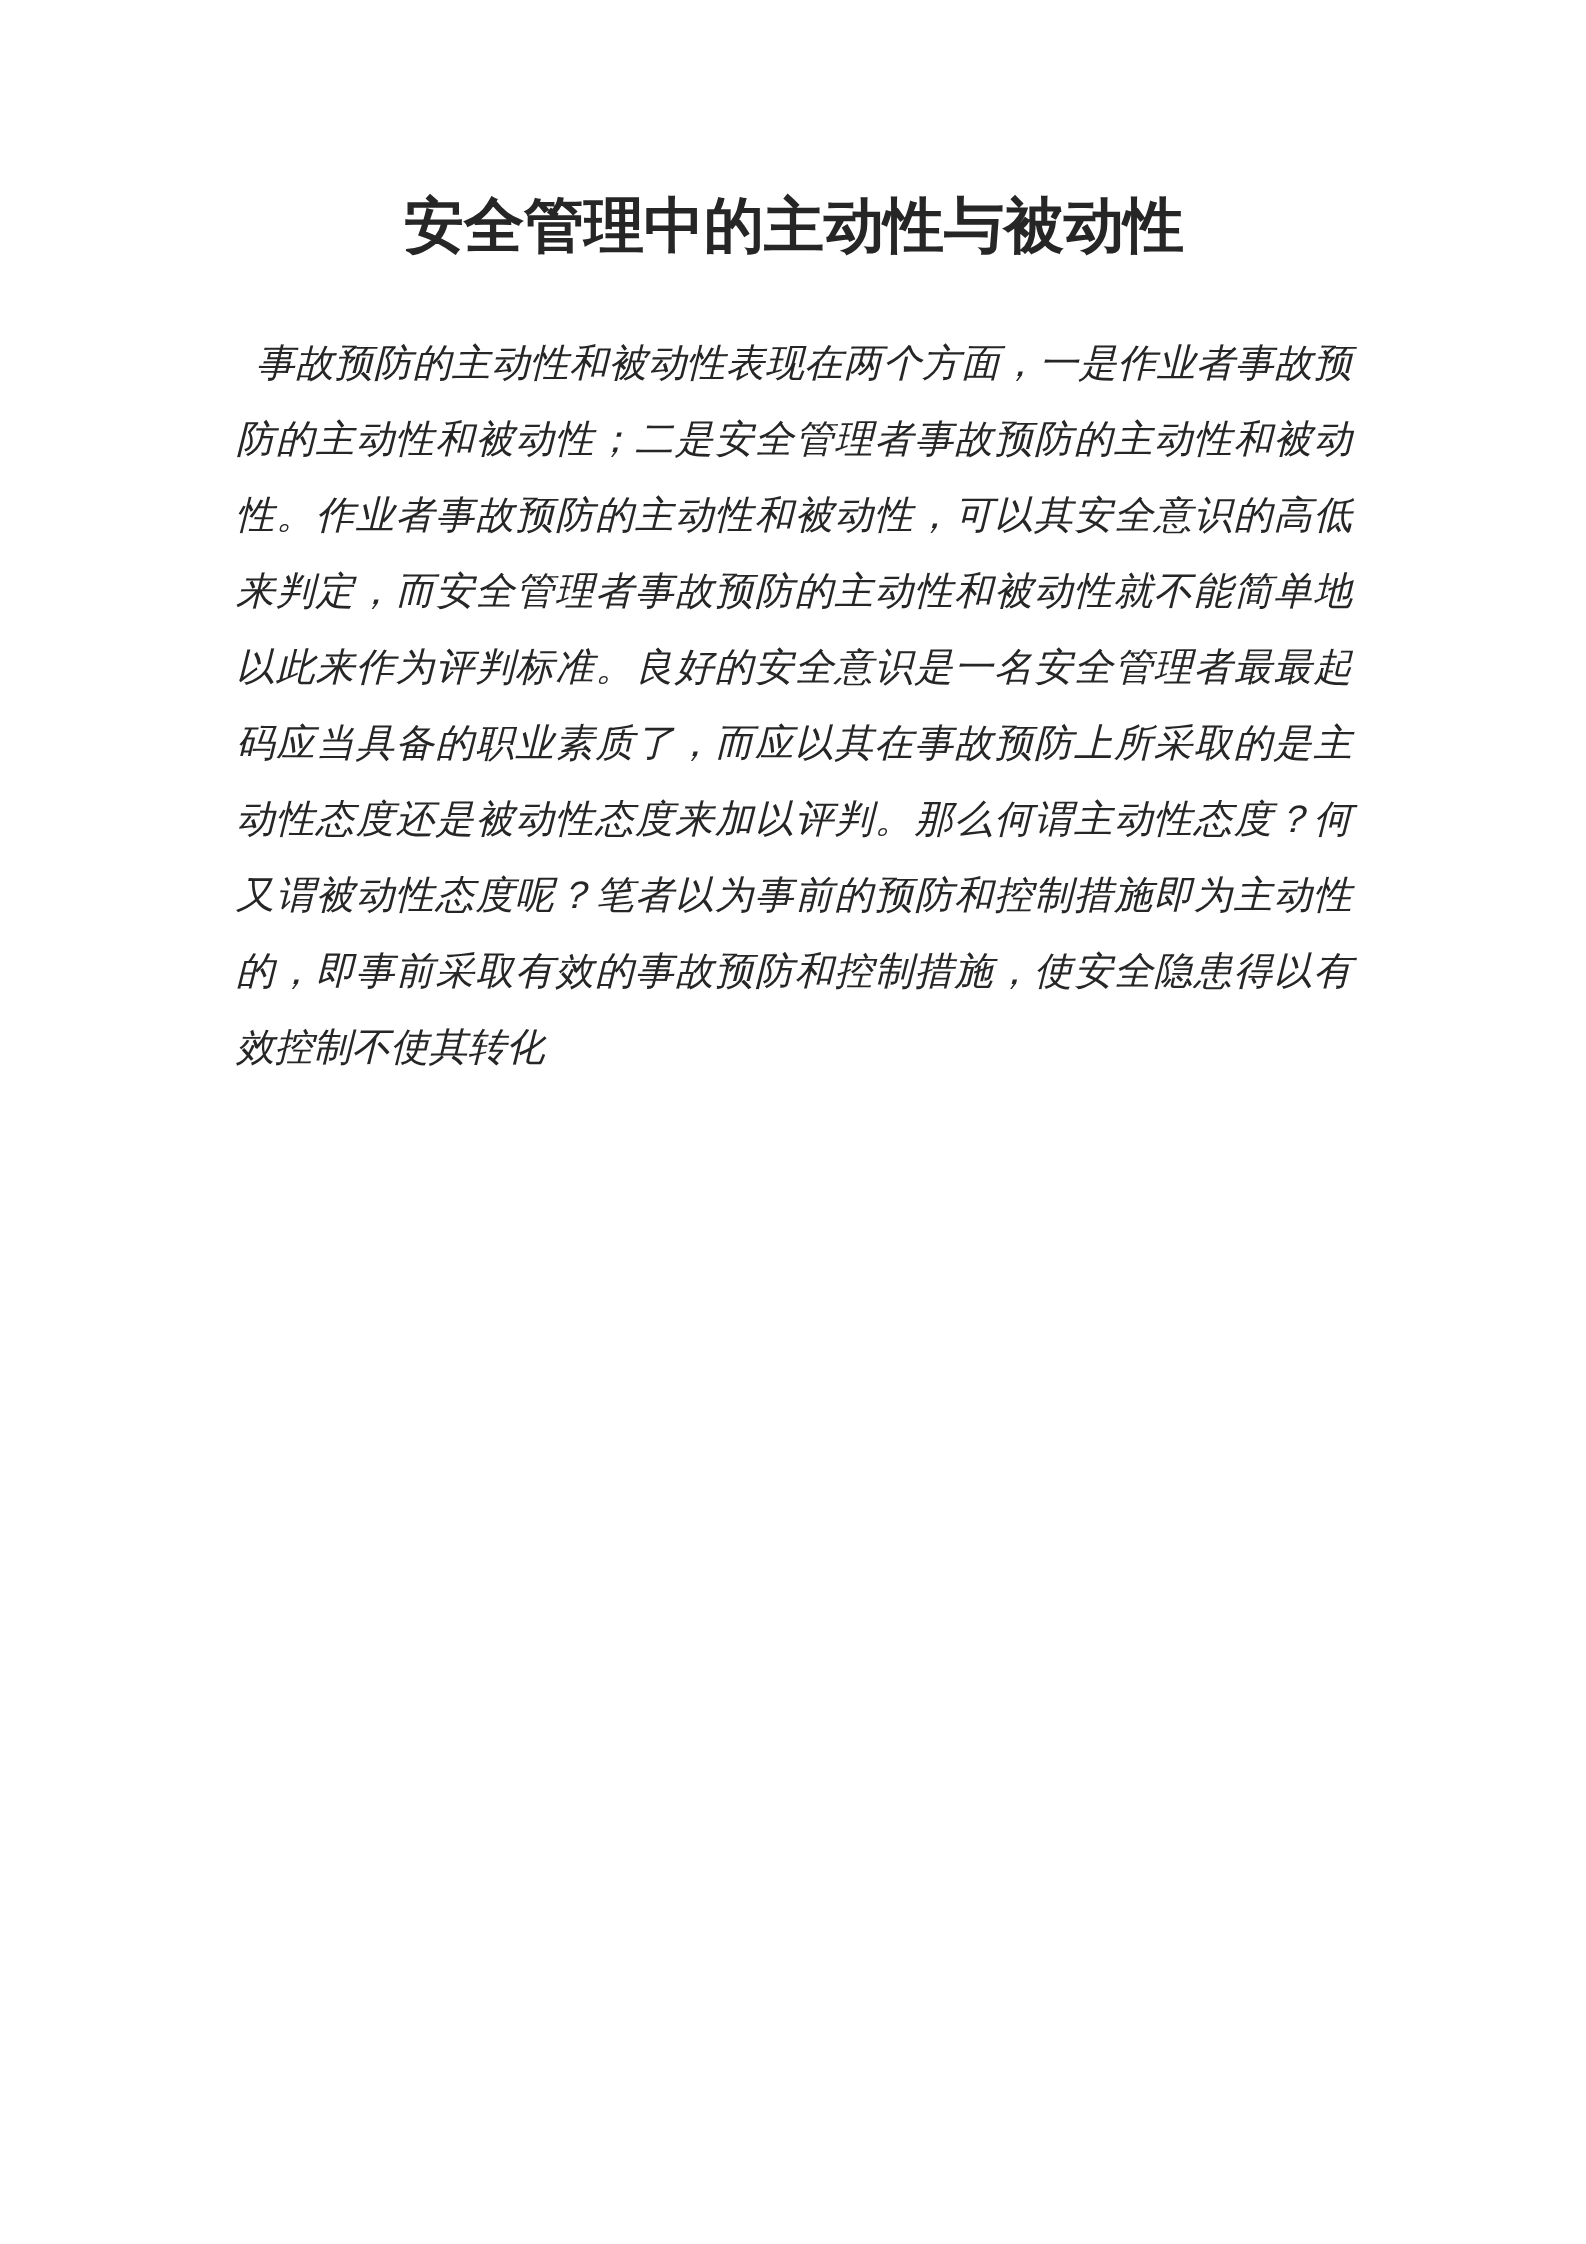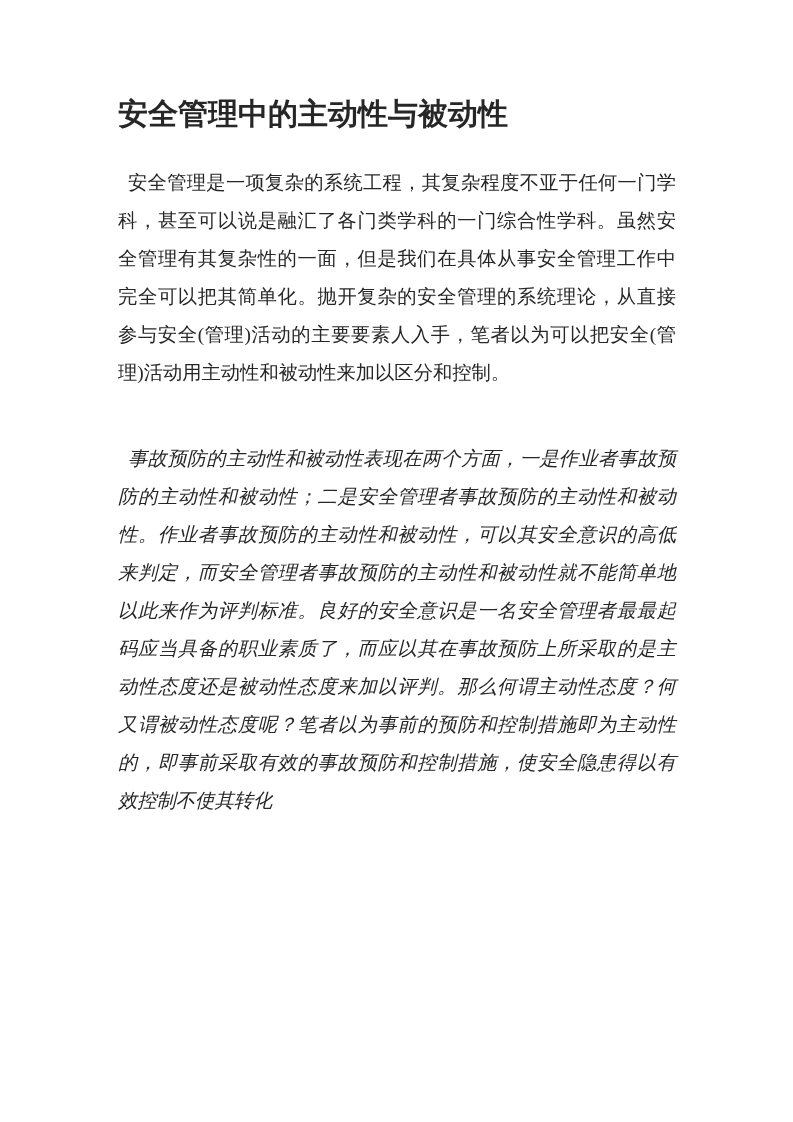--- a/index.html
+++ b/index.html
@@ -18,20 +18,21 @@
     width: 793px;
     height: 1122px;
     padding: 94px 117px 0 118px;
     background: var(--bg-color, #ffffff);
     color: var(--text-color, #262626);
   }
   .doc-title {
     font-size: 30px;
     line-height: 40px;
     font-weight: bold;
+    text-align: center;
     margin: 0 0 30px 0;
     letter-spacing: 0;
     color: var(--text-color, #262626);
   }
   .para {
     font-size: 19.3px;
     line-height: 38px;
     text-align: justify;
     text-indent: 10px;
     margin: 0 0 48px 0;
@@ -42,17 +43,16 @@
     margin-bottom: 0;
     font-style: italic;
   }
 </style>
 </head>
 <body>
 
 <div class="page">
   <h1 class="doc-title">安全管理中的主动性与被动性</h1>
 
-  <p class="para">安全管理是一项复杂的系统工程，其复杂程度不亚于任何一门学科，甚至可以说是融汇了各门类学科的一门综合性学科。虽然安全管理有其复杂性的一面，但是我们在具体从事安全管理工作中完全可以把其简单化。抛开复杂的安全管理的系统理论，从直接参与安全(管理)活动的主要要素人入手，笔者以为可以把安全(管理)活动用主动性和被动性来加以区分和控制。</p>
 
 
   <p class="para">事故预防的主动性和被动性表现在两个方面，一是作业者事故预防的主动性和被动性；二是安全管理者事故预防的主动性和被动性。作业者事故预防的主动性和被动性，可以其安全意识的高低来判定，而安全管理者事故预防的主动性和被动性就不能简单地以此来作为评判标准。良好的安全意识是一名安全管理者最最起码应当具备的职业素质了，而应以其在事故预防上所采取的是主动性态度还是被动性态度来加以评判。那么何谓主动性态度？何又谓被动性态度呢？笔者以为事前的预防和控制措施即为主动性的，即事前采取有效的事故预防和控制措施，使安全隐患得以有效控制不使其转化</p>
 </div>
 
 </body></html>

